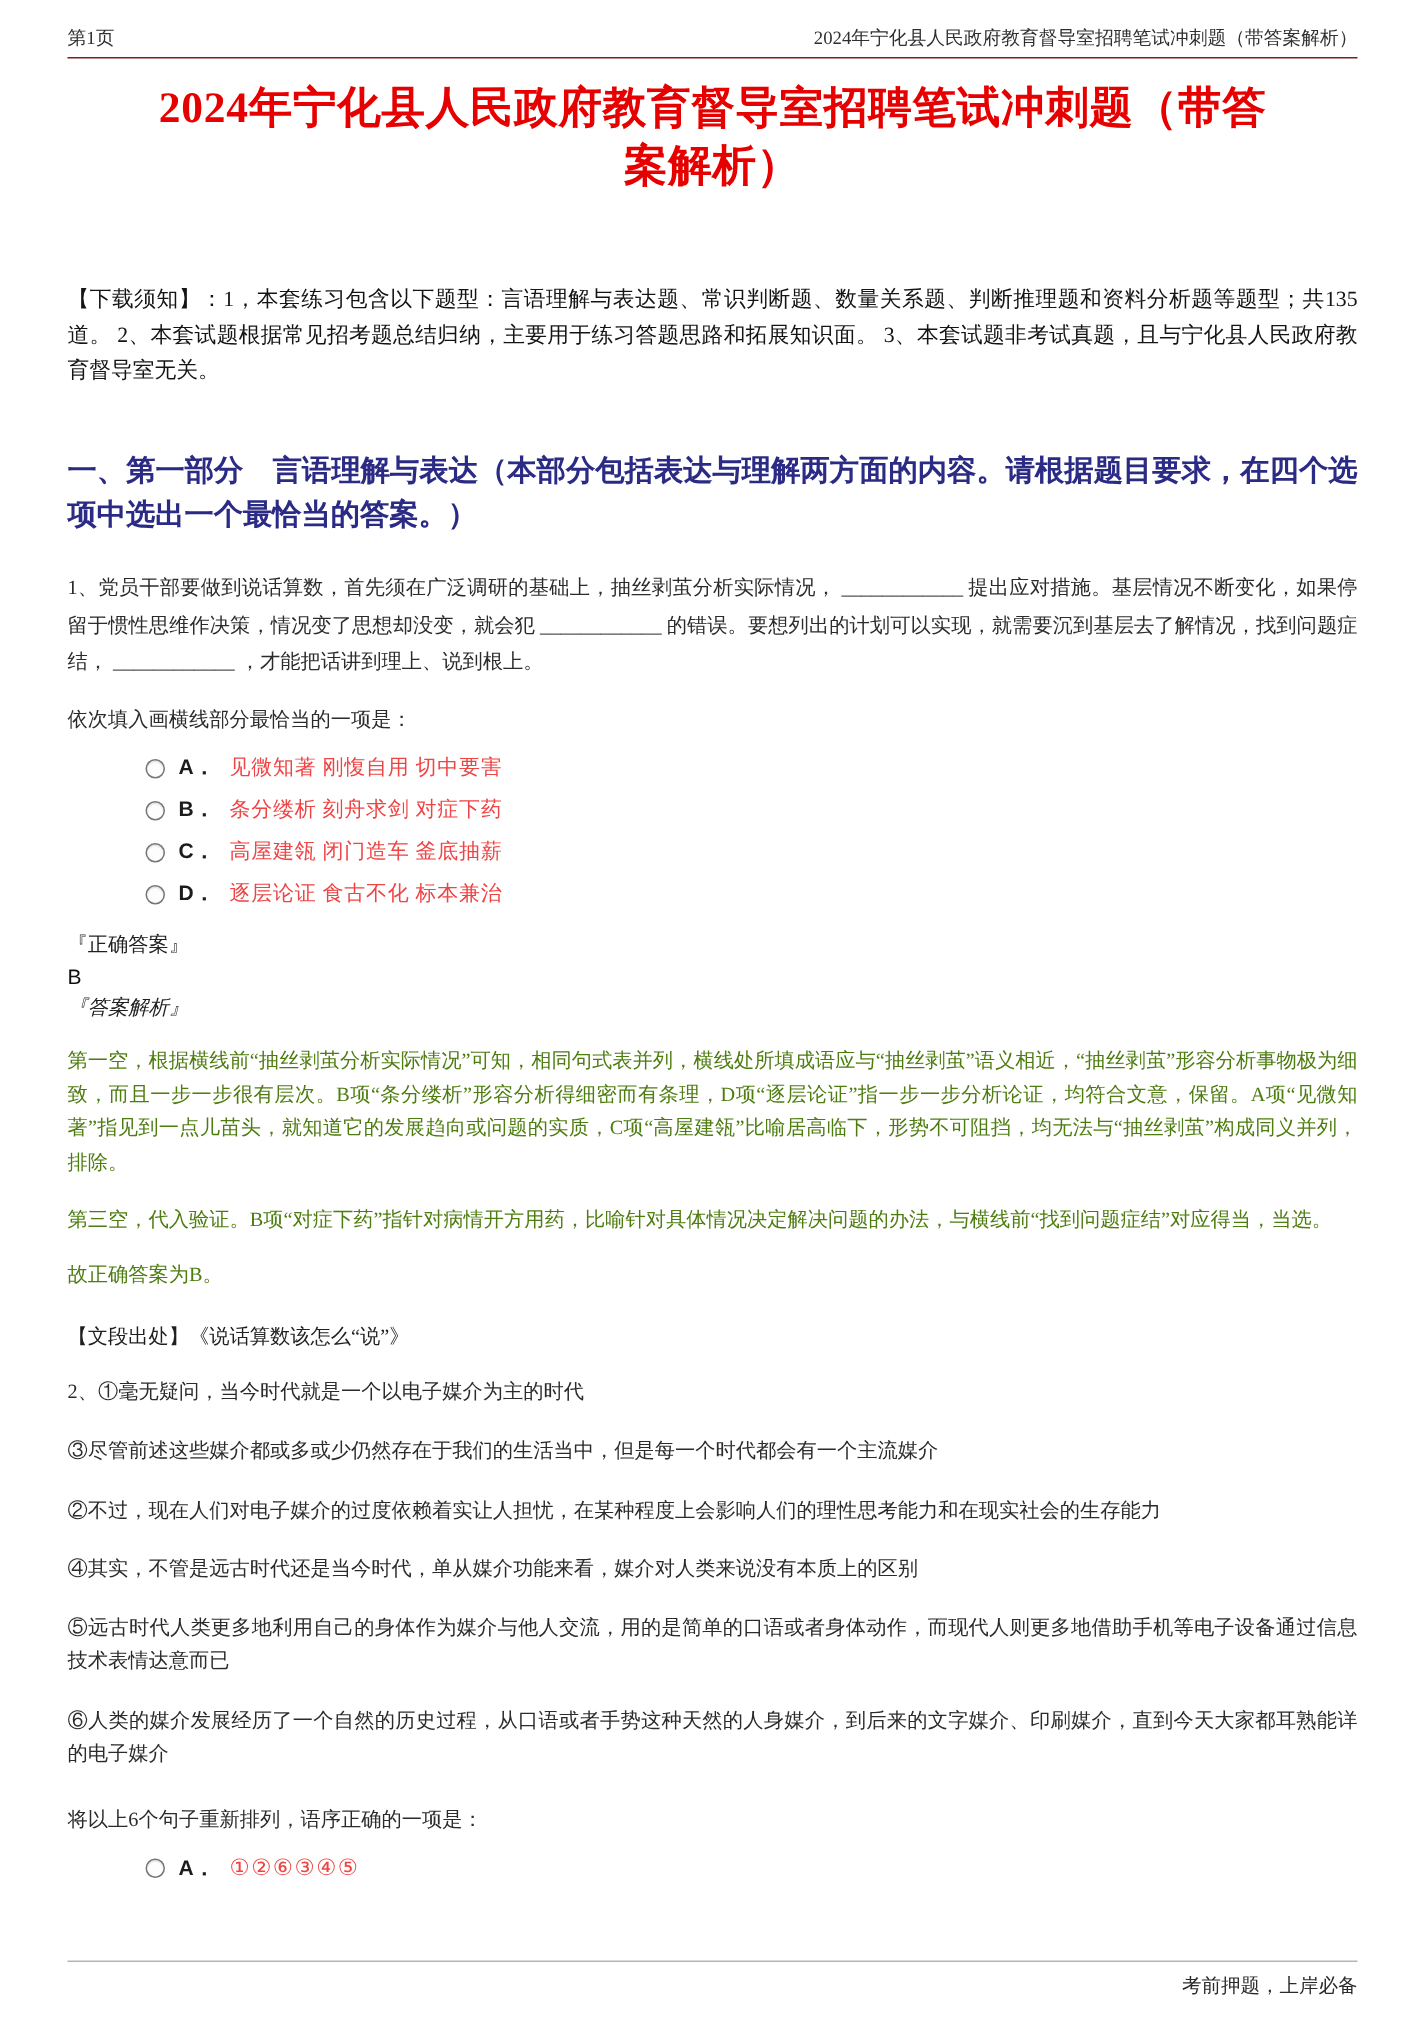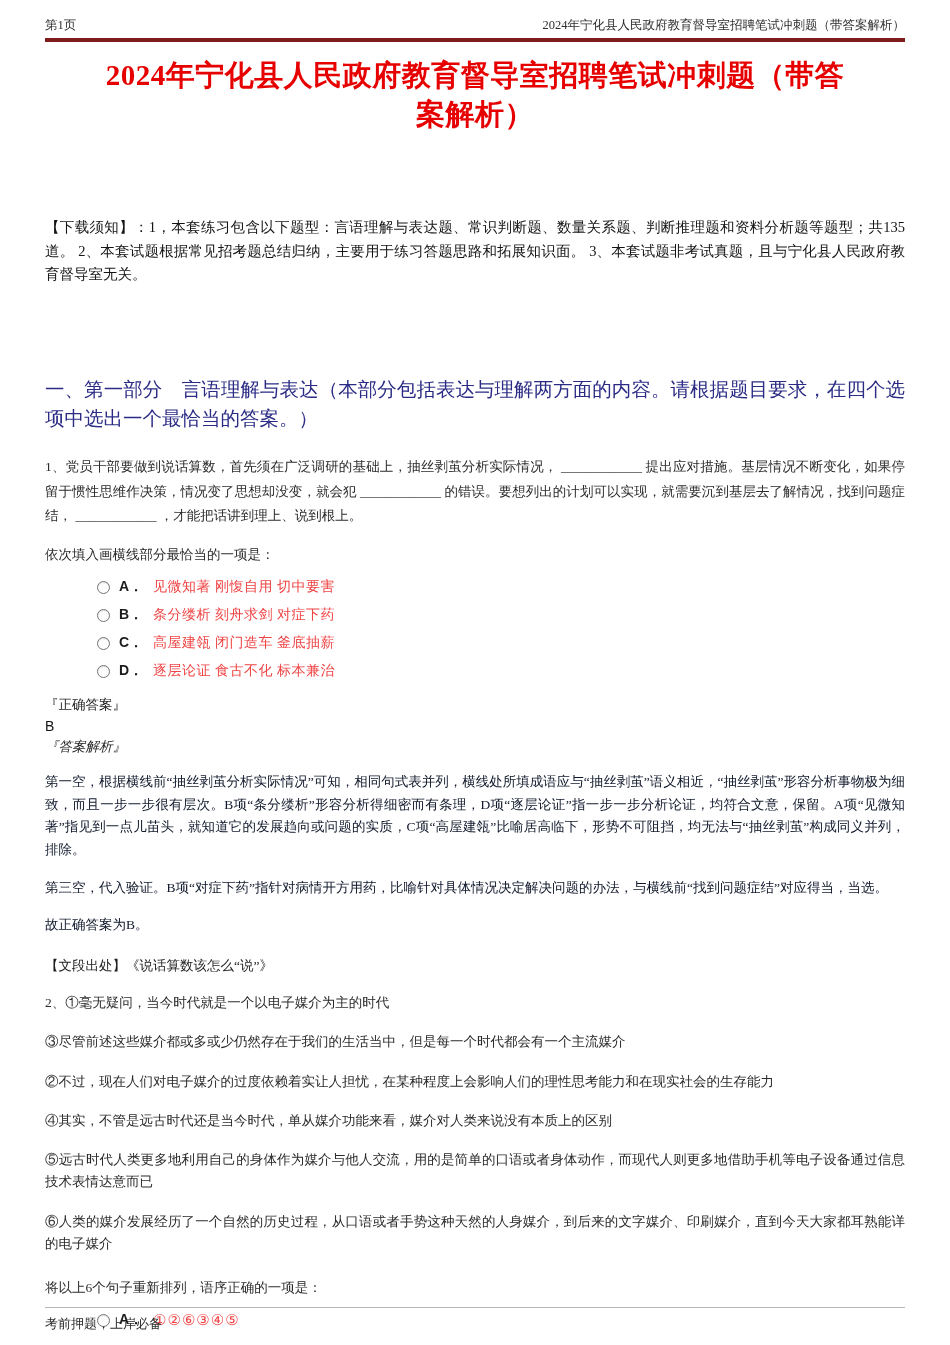--- a/index.html
+++ b/index.html
@@ -12,49 +12,49 @@
     font-family: "Liberation Serif", "DejaVu Serif", serif;
     color: #262626;
     overflow: hidden;
   }
   .page { padding: 0 45px; }
 
   
   .header {
     display: flex; justify-content: space-between; align-items: flex-end;
     padding-top: 17px; padding-bottom: 4px;
-    border-bottom: 4px solid #7f1d1d;
+    border-bottom: 1px solid #7f1d1d;
     font-size: 12.5px; color: #2f2f2f;
   }
   .header .hdr-right { text-align: right; }
 
   
   .doc-title {
     margin: 14px 48px 0 48px;
     text-align: center;
     font-size: 29px;
     font-weight: 700;
     line-height: 1.35;
     letter-spacing: 0.5px;
   }
 
   
   .notice {
-    margin-top: 82px;
+    margin-top: 58px;
     font-size: 14.5px;
     line-height: 1.62;
     color: #141414;
     text-align: justify;
   }
 
   
   .section-heading {
-    margin-top: 88px;
+    margin-top: 40px;
     font-size: 19.5px;
-    font-weight: 400;
+    font-weight: 700;
     line-height: 1.5;
     text-align: justify;
   }
 
   .stem {
     margin-top: 22px;
     font-size: 13.5px;
     line-height: 1.8;
     text-align: justify;
     color: #2b2b2b;
@@ -98,21 +98,21 @@
     font-family: "Liberation Sans", sans-serif;
     font-size: 14px; color: #111;
   }
   .analysis-label { margin-top: 4px; font-size: 13.5px; color: #1f1f1f; font-style: italic; }
 
   .analysis-para {
     margin-top: 15px;
     font-size: 13.5px;
     line-height: 1.68;
     text-align: justify;
-    color: #0f172a;
+    color: #4d7c0f;
   }
   .source-line {
     margin-top: 20px;
     font-size: 13.5px;
     color: #1f1f1f;
   }
 
   .q2-sentence {
     margin-top: 17px;
     font-size: 13.5px;
@@ -123,21 +123,21 @@
   .q2-prompt { margin-top: 24px; font-size: 13.5px; color: #2b2b2b; }
   .q2-options { margin-top: 14px; }
   .q2-options .opt-text { font-size: 15px; letter-spacing: 1px; }
 
   
   .footer {
     position: absolute;
     left: 45px; right: 45px; bottom: 12px;
     border-top: 1px solid #b5b5b5;
     padding-top: 7px;
-    display: flex; justify-content: space-between; align-items: baseline;
+    display: flex; justify-content: flex-end; align-items: baseline;
   }
   .footer .ftr-left { font-size: 13px; color: #2a2a2a; }
   .footer .ftr-right { font-size: 13px; color: #2a2a2a; }
   .footer .ftr-code {
     font-family: "Liberation Sans", sans-serif;
     font-size: 15px; color: #0d0d0d;
   }
 </style>
 </head>
 <body>

